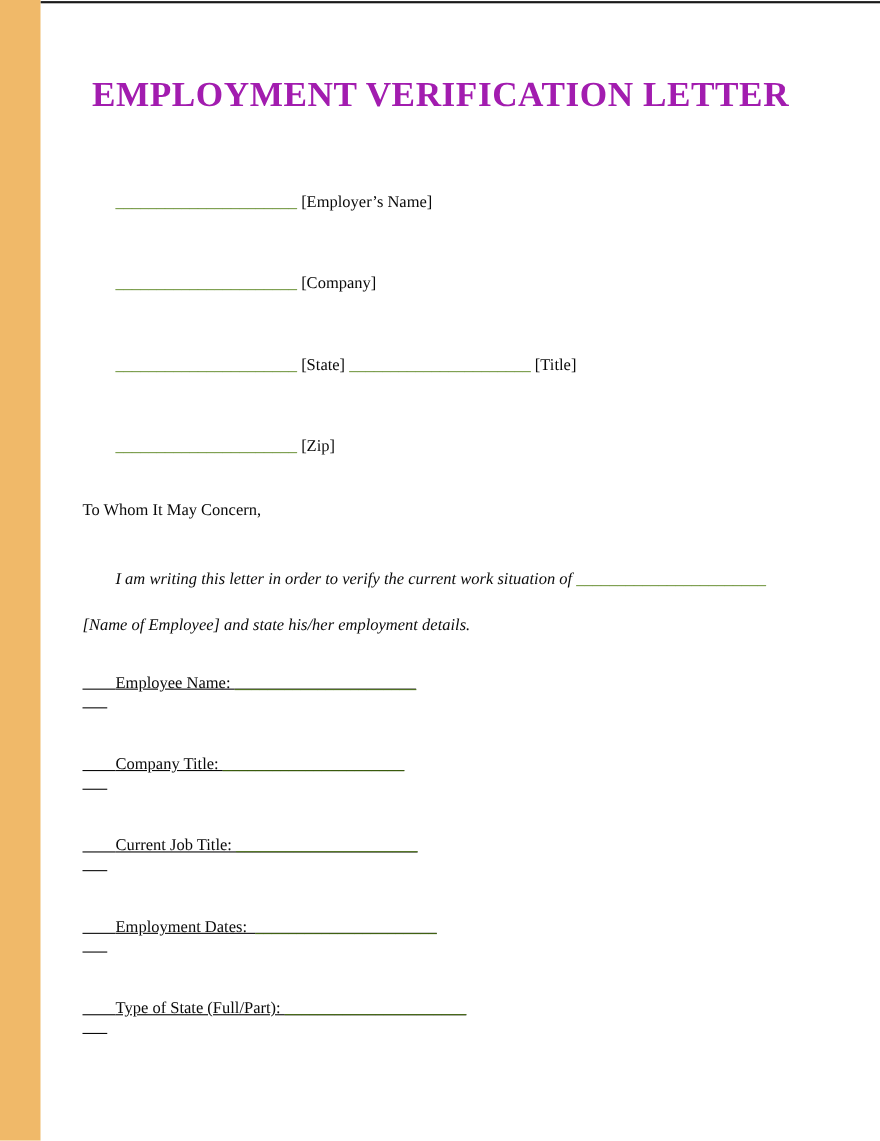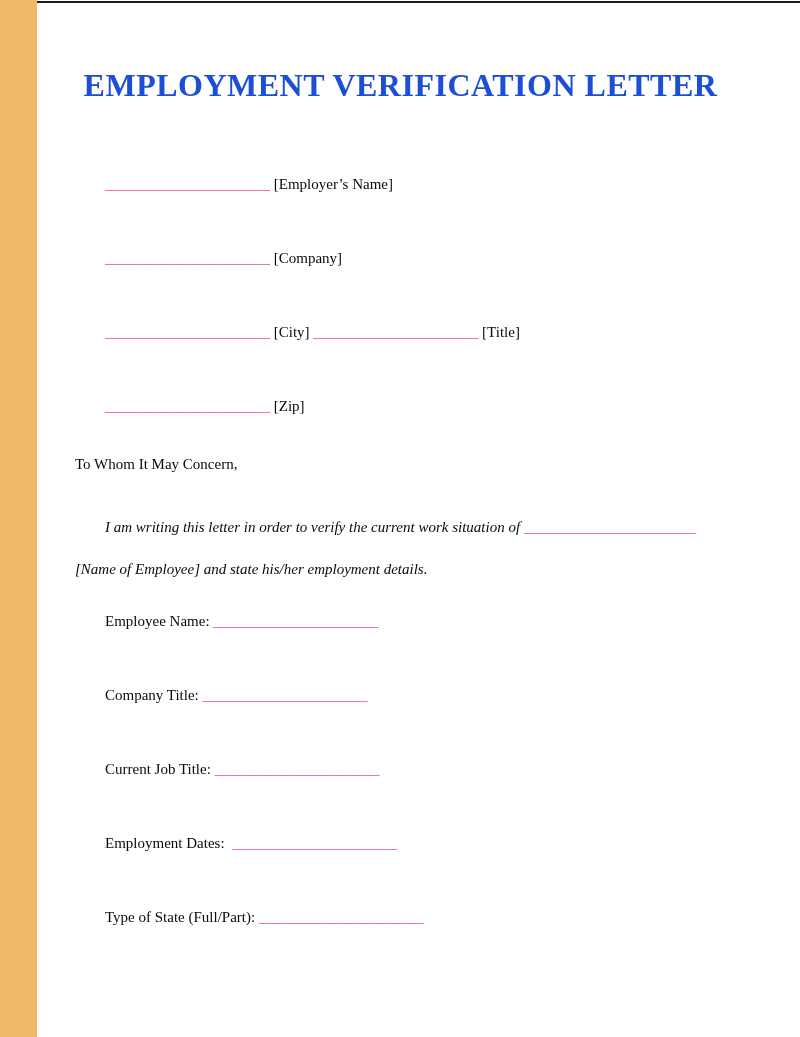--- a/index.html
+++ b/index.html
@@ -27,36 +27,36 @@
   .content {
     padding: 0 38px;
   }
   .doc-title {
     margin: 66px 36px 0 0;
     text-align: center;
     font-size: 32px;
     font-weight: bold;
     letter-spacing: 0.5px;
     line-height: 38px;
-    color: #1d4ed8;
+    color: #a21caf;
     white-space: nowrap;
   }
   .addr-block { margin-top: 55px; }
   .line {
     font-size: 15px;
     line-height: 17px;
     white-space: pre-wrap;
   }
   .addr-line { margin-bottom: 23px; }
   .salutation { margin-top: 24px; }
   .para { margin-top: 23px; font-style: italic; }
   .para .pline { line-height: 21px; }
   .fields-block { margin-top: 16px; }
-  .field-row { margin-bottom: 23px; }
-  .blank { color: #ec4899; letter-spacing: 0; }
+  .field-row { margin-bottom: 23px; text-decoration: underline; }
+  .blank { color: #4d7c0f; letter-spacing: 0; }
 </style>
 </head>
 <body>
 
 <div class="accent-stripe"></div>
 
 <div class="page">
   <div class="page-top-border"></div>
 
   <div class="content">
@@ -64,21 +64,21 @@
     <h1 class="doc-title">EMPLOYMENT VERIFICATION LETTER</h1>
 
     <div class="addr-block">
       <div class="line addr-line">
         <span class="blank">______________________</span><span> [Employer’s Name]</span>
       </div>
       <div class="line addr-line">
         <span class="blank">______________________</span><span> [Company]</span>
       </div>
       <div class="line addr-line">
-        <span class="blank">______________________</span><span> [City] </span><span class="blank">______________________</span><span> [Title]</span>
+        <span class="blank">______________________</span><span> [State] </span><span class="blank">______________________</span><span> [Title]</span>
       </div>
       <div class="line addr-line">
         <span class="blank">______________________</span><span> [Zip]</span>
       </div>
     </div>
 
     <div class="line salutation">To Whom It May Concern,</div>
 
     <div class="para">
       <div class="line pline">

